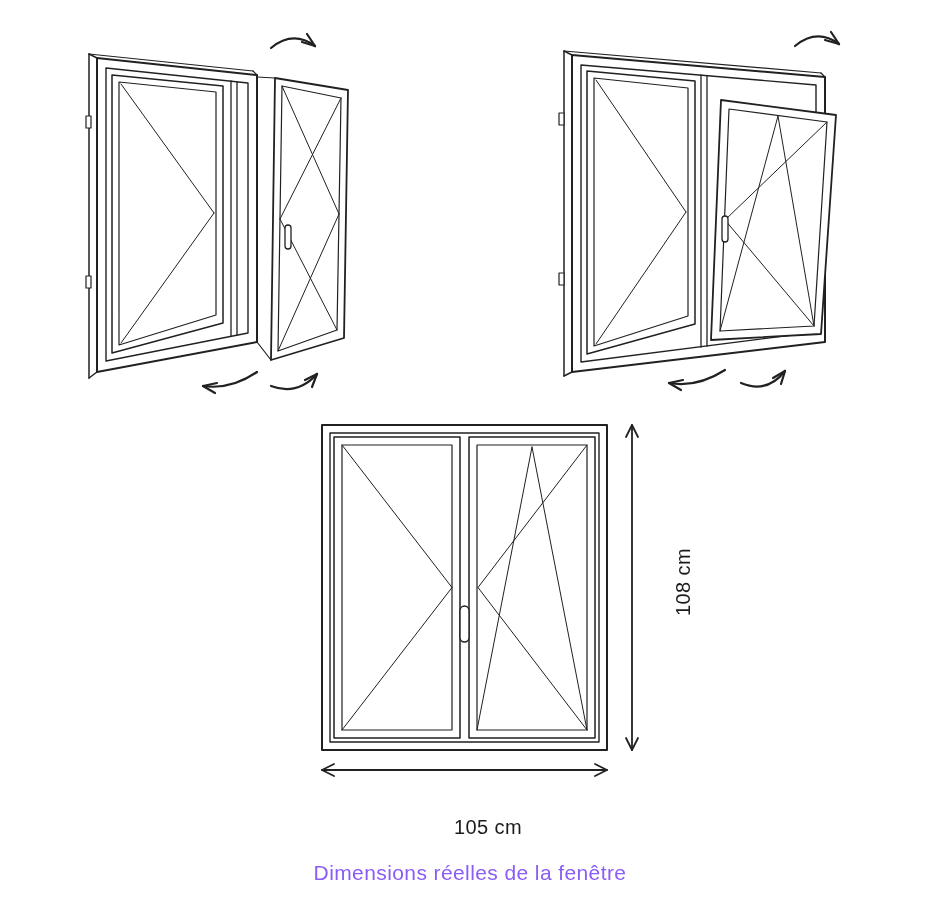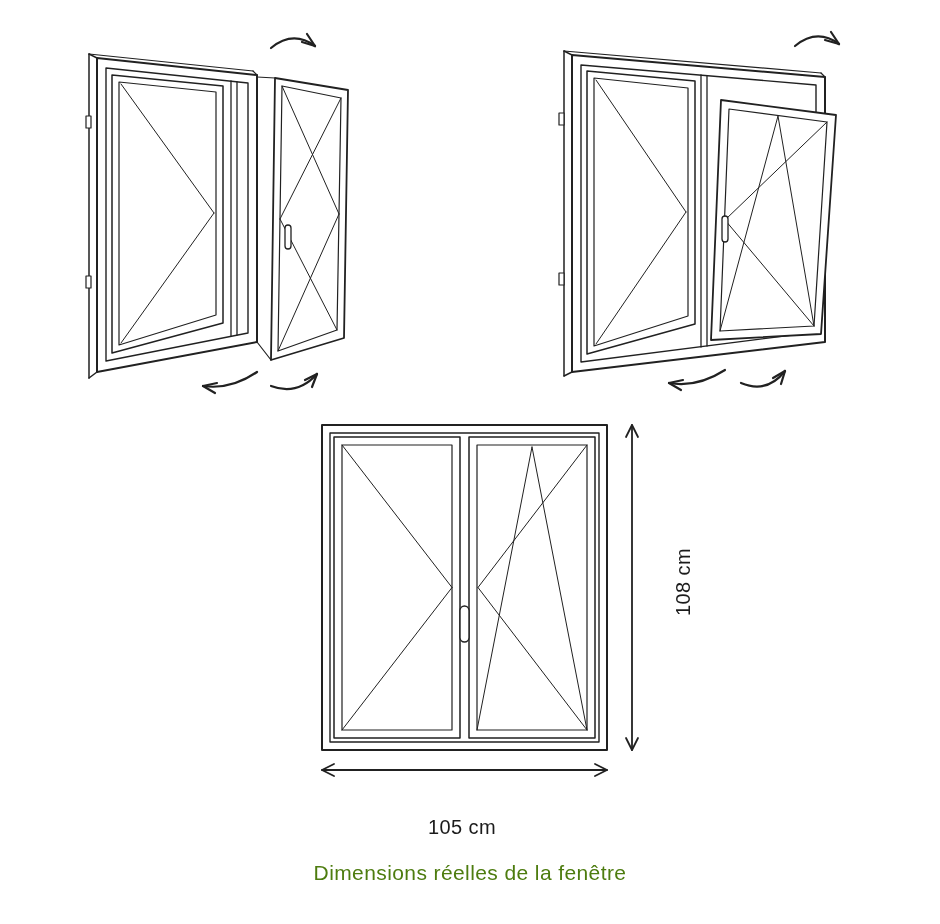--- a/index.html
+++ b/index.html
@@ -14,21 +14,21 @@
   .abs{position:absolute;}
   svg{display:block;}
   .dim-label{
     color:#1b1b1b;
     font-size:20px;
     letter-spacing:0.4px;
     text-align:center;
     white-space:nowrap;
   }
   .caption{
-    color:#4d7c0f;
+    color:#8b5cf6;
     font-size:21px;
     letter-spacing:0.4px;
     text-align:center;
     white-space:nowrap;
   }
   .rot{
     transform:rotate(-90deg);
     transform-origin:center center;
   }
 </style>
@@ -207,17 +207,17 @@
           <line x1="17" y1="360" x2="302" y2="360"></line>
           <polyline points="29,354 17,360 29,366"></polyline>
           <polyline points="290,354 302,360 290,366"></polyline>
         </g>
       </g>
     </svg>
   </div>
 
   <div class="abs dim-label rot" style="left:633px; top:570px; width:100px; height:24px; line-height:24px;">108 cm</div>
 
-  <div class="abs dim-label" style="left:402px; top:816px; width:120px;">105 cm</div>
+  <div class="abs dim-label" style="left:402px; top:816px; width:120px;text-align:right;">105 cm</div>
 
   <div class="abs caption" style="left:165px; top:861px; width:610px;">Dimensions réelles de la fenêtre</div>
 
 </div>
 
 </body></html>

